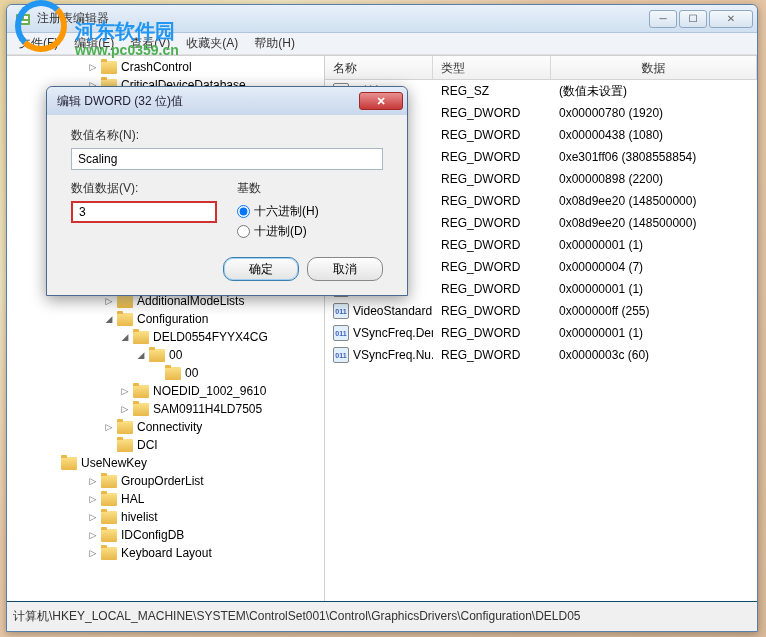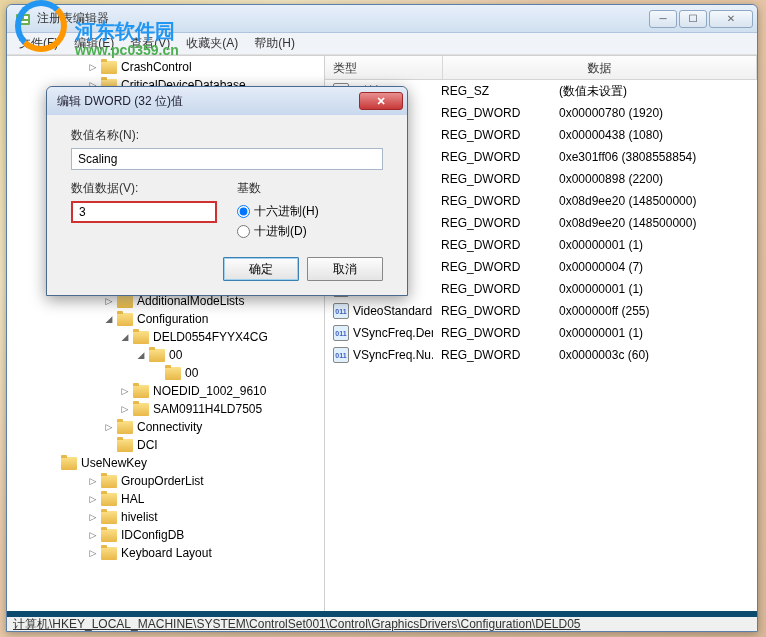--- a/index.html
+++ b/index.html
@@ -43,38 +43,38 @@
 .list-body { flex: 1; overflow: auto; }
 .list-row { display: flex; height: 22px; align-items: center; cursor: pointer; }
 .list-cell { padding: 0 8px; overflow: hidden; white-space: nowrap; text-overflow: ellipsis; display: flex; align-items: center; }
 .col-name { width: 108px; }
 .col-type { width: 118px; }
 .col-data { flex: 1; text-align: center; }
 .val-icon { width: 16px; height: 16px; margin-right: 4px; flex-shrink: 0; border: 1px solid #888; border-radius: 2px; display: flex; align-items: center; justify-content: center; font-size: 7px; font-weight: bold; }
 .val-icon.sz { background: #fff; color: #c04040; }
 .val-icon.dw { background: #e0f0fc; color: #4060c0; }
 
-.statusbar { height: 20px; border-top: 6px solid #0c4a6e; background: #f0f0f0; display: flex; align-items: center; padding: 0 6px; color: #333; text-decoration: underline; }
+.statusbar { height: 30px; border-top: 1px solid #0c4a6e; background: #f0f0f0; display: flex; align-items: center; padding: 0 6px; color: #333; }
 
 .dialog { position: absolute; top: 86px; left: 46px; width: 362px; background: #f0f0f0; border: 1px solid #4a6a90; border-radius: 6px 6px 0 0; z-index: 50; box-shadow: 0 4px 16px rgba(0,0,0,0.4); }
 .dialog-titlebar { height: 28px; background: linear-gradient(#e4ecf8, #c8d8ec); border-radius: 6px 6px 0 0; display: flex; align-items: center; padding: 0 4px 0 10px; }
 .dialog-title { flex: 1; color: #223; }
 .dialog-close { width: 44px; height: 18px; background: linear-gradient(#e89090, #c83838); border: 1px solid #a02828; border-radius: 3px; display: flex; align-items: center; justify-content: center; color: #fff; font-size: 11px; font-weight: bold; cursor: pointer; }
 .dialog-body { padding: 12px 24px 14px; }
 .dlg-label { color: #333; margin-bottom: 4px; }
 .dlg-input { width: 100%; height: 22px; border: 1px solid #a8b8c8; background: #fff; padding: 2px 6px; font-family: inherit; font-size: 12px; margin-bottom: 10px; }
 .dlg-input.highlighted { border: 2px solid #d03030; }
 .dlg-row { display: flex; gap: 20px; }
 .dlg-col-left { flex: 1; }
 .dlg-group { flex: 1; }
 .dlg-group-title { color: #333; margin-bottom: 4px; }
 .dlg-radio-row { display: flex; align-items: center; height: 20px; gap: 4px; }
 .dlg-radio-row input { margin: 0; }
 .dlg-buttons { display: flex; justify-content: flex-end; gap: 8px; margin-top: 16px; }
-.dlg-btn { min-width: 76px; height: 24px; border: 1px solid #888; border-radius: 1px; background: linear-gradient(#fdfdfd, #e4e4e4); cursor: pointer; font-family: inherit; font-size: 12px; }
+.dlg-btn { min-width: 76px; height: 24px; border: 1px solid #888; border-radius: 10px; background: linear-gradient(#fdfdfd, #e4e4e4); cursor: pointer; font-family: inherit; font-size: 12px; }
 .dlg-btn.default { border: 1px solid #3c7fb1; box-shadow: 0 0 0 1px #a0d0f0 inset; }
 </style>
 </head>
 <body>
 
 <div class="bg-wash"></div>
 
 <div class="watermark">
   <span class="watermark-logo"></span>
   <span class="watermark-text">河东软件园</span>
@@ -244,20 +244,21 @@
         </div>
         <div class="tree-node" style="padding-left: 80px;">
           <span class="tree-expander">▷</span>
           <span class="tree-folder-icon"></span>
           <span class="tree-label">Keyboard Layout</span>
         </div>
       </div>
 
     <div class="list-pane">
       <div class="list-header">
+        <div class="list-header-col col-name">名称</div>
         <div class="list-header-col col-type">类型</div>
         <div class="list-header-col col-data">数据</div>
       </div>
       <div class="list-body" id="list-body">
           <div class="list-row">
             <div class="list-cell col-name">
               <span class="val-icon sz">ab</span>
               <span>(默认)</span>
             </div>
             <div class="list-cell col-type">REG_SZ</div>

